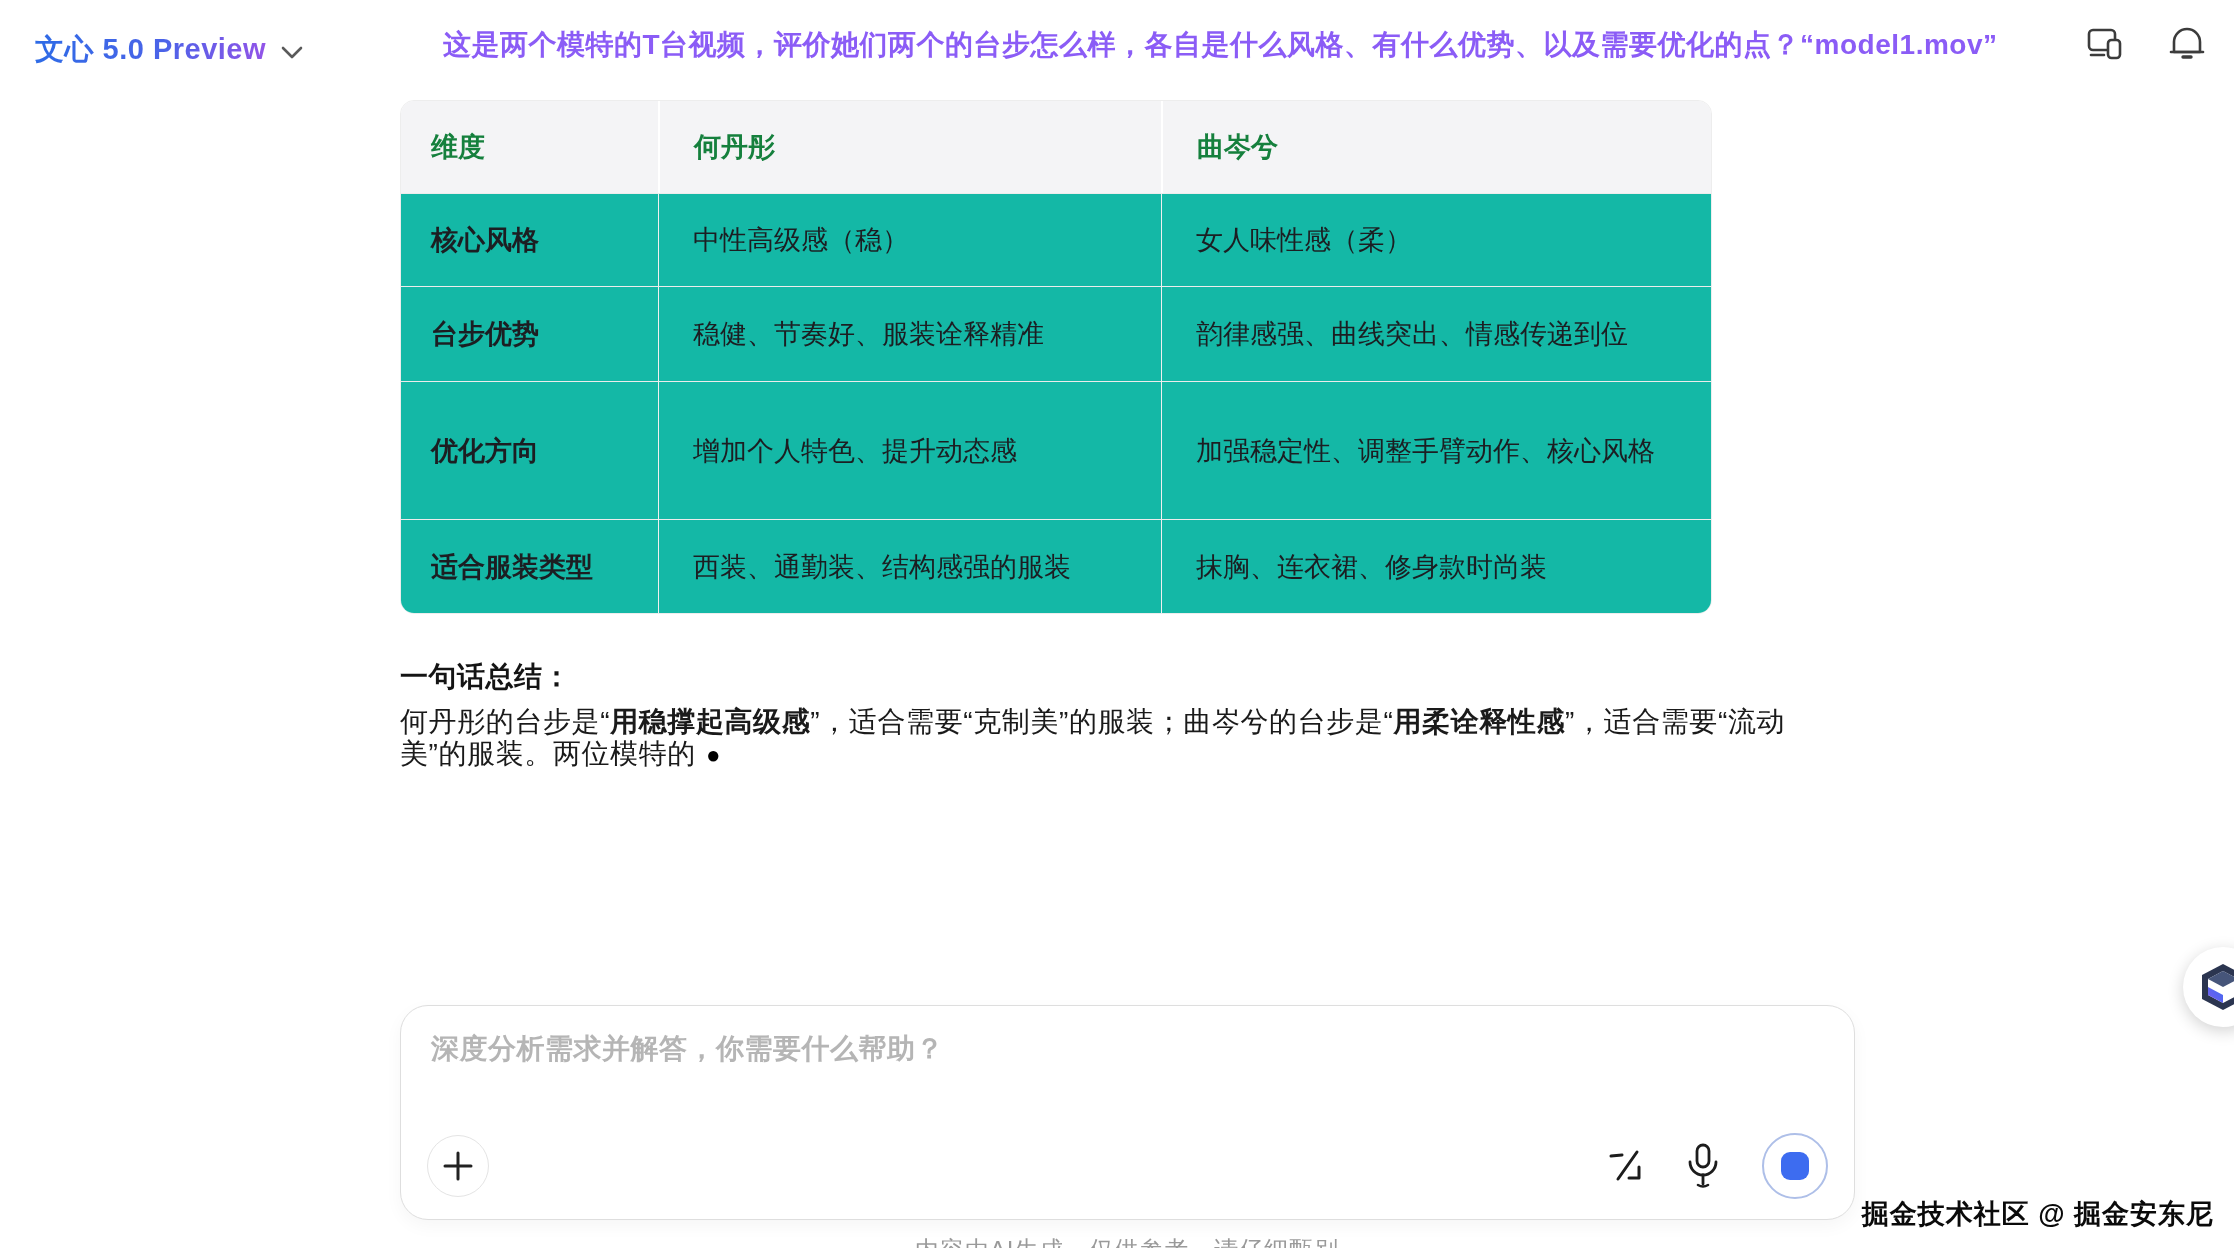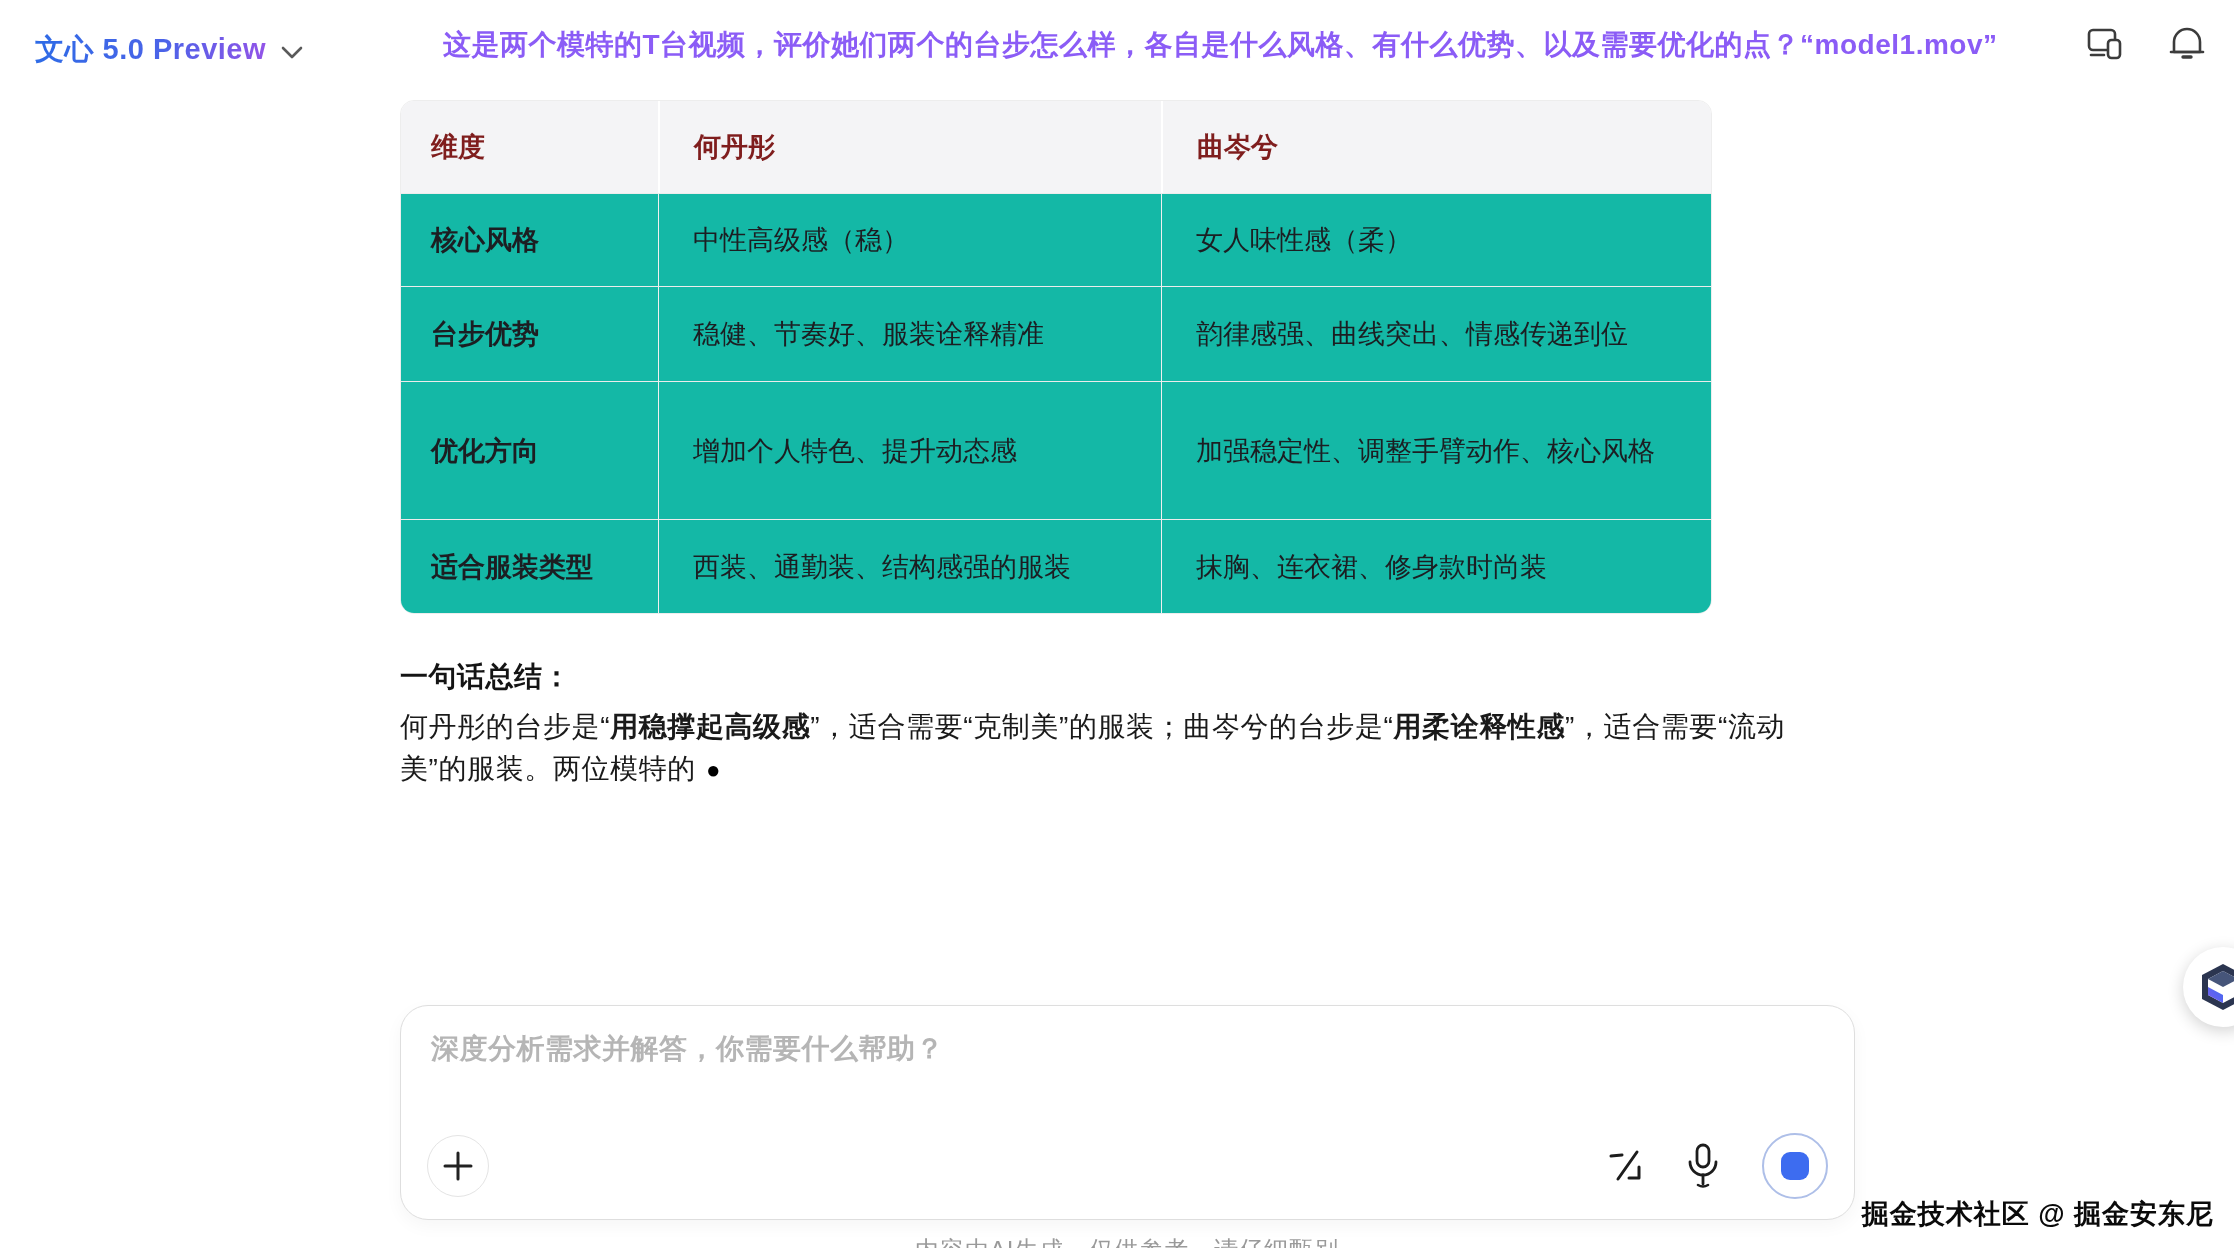--- a/index.html
+++ b/index.html
@@ -22,35 +22,35 @@
   .top-icons{position:absolute;right:24px;top:20px;display:flex;align-items:center;gap:36px;}
   .top-icons .icn{width:46px;height:46px;display:flex;align-items:center;justify-content:center;cursor:pointer;}
   
   .tbl{
     position:absolute;left:400px;top:100px;width:1310px;
     display:grid;grid-template-columns:257px 503px 550px;
     border:1px solid #ededed;border-radius:14px;overflow:hidden;background:#fff;
   }
   .th{
     background:#f4f4f6;min-height:92px;display:flex;align-items:center;
-    font-size:27px;font-weight:700;color:#7f1d1d;padding-left:30px;box-sizing:border-box;
+    font-size:27px;font-weight:700;color:#15803d;padding-left:30px;box-sizing:border-box;
   }
   .th.c1,.th.c2{border-left:2px solid #ffffff;padding-left:34px;}
   .td{
     background:#14b8a6;border-top:1px solid #ececec;display:flex;align-items:center;
     font-size:27px;color:#1c1e22;padding:18px 30px 18px 30px;box-sizing:border-box;line-height:50px;
   }
   .td.c1,.td.c2{border-left:1px solid #f0f0f0;padding-left:34px;padding-right:40px;}
   .td.c0{font-weight:700;}
   .r0{min-height:93px}.r1{min-height:95px}.r2{min-height:138px}.r3{min-height:94px}
   
   .summary-title{position:absolute;left:400px;top:658px;font-size:28px;font-weight:700;color:#141414;letter-spacing:0.5px;}
   .summary-p{
     position:absolute;left:400px;top:706px;width:1452px;margin:0;
-    font-size:28px;line-height:42px;color:#1a1a1a;letter-spacing:0.6px;
+    font-size:28px;line-height:32px;color:#1a1a1a;letter-spacing:0.6px;
   }
   .summary-p .b{font-weight:700;}
   .cursor-dot{display:inline-block;margin-left:10px;font-size:24px;color:#000;}
   
   .composer{
     position:absolute;left:400px;top:1005px;width:1455px;height:215px;box-sizing:border-box;
     border:1.5px solid #dedede;border-radius:28px;background:#fff;
     box-shadow:0 6px 18px rgba(0,0,0,0.04);cursor:text;font-weight:bold;
   }
   .placeholder{position:absolute;left:30px;top:24px;font-size:28px;color:#b5b5b5;letter-spacing:0.5px;}

